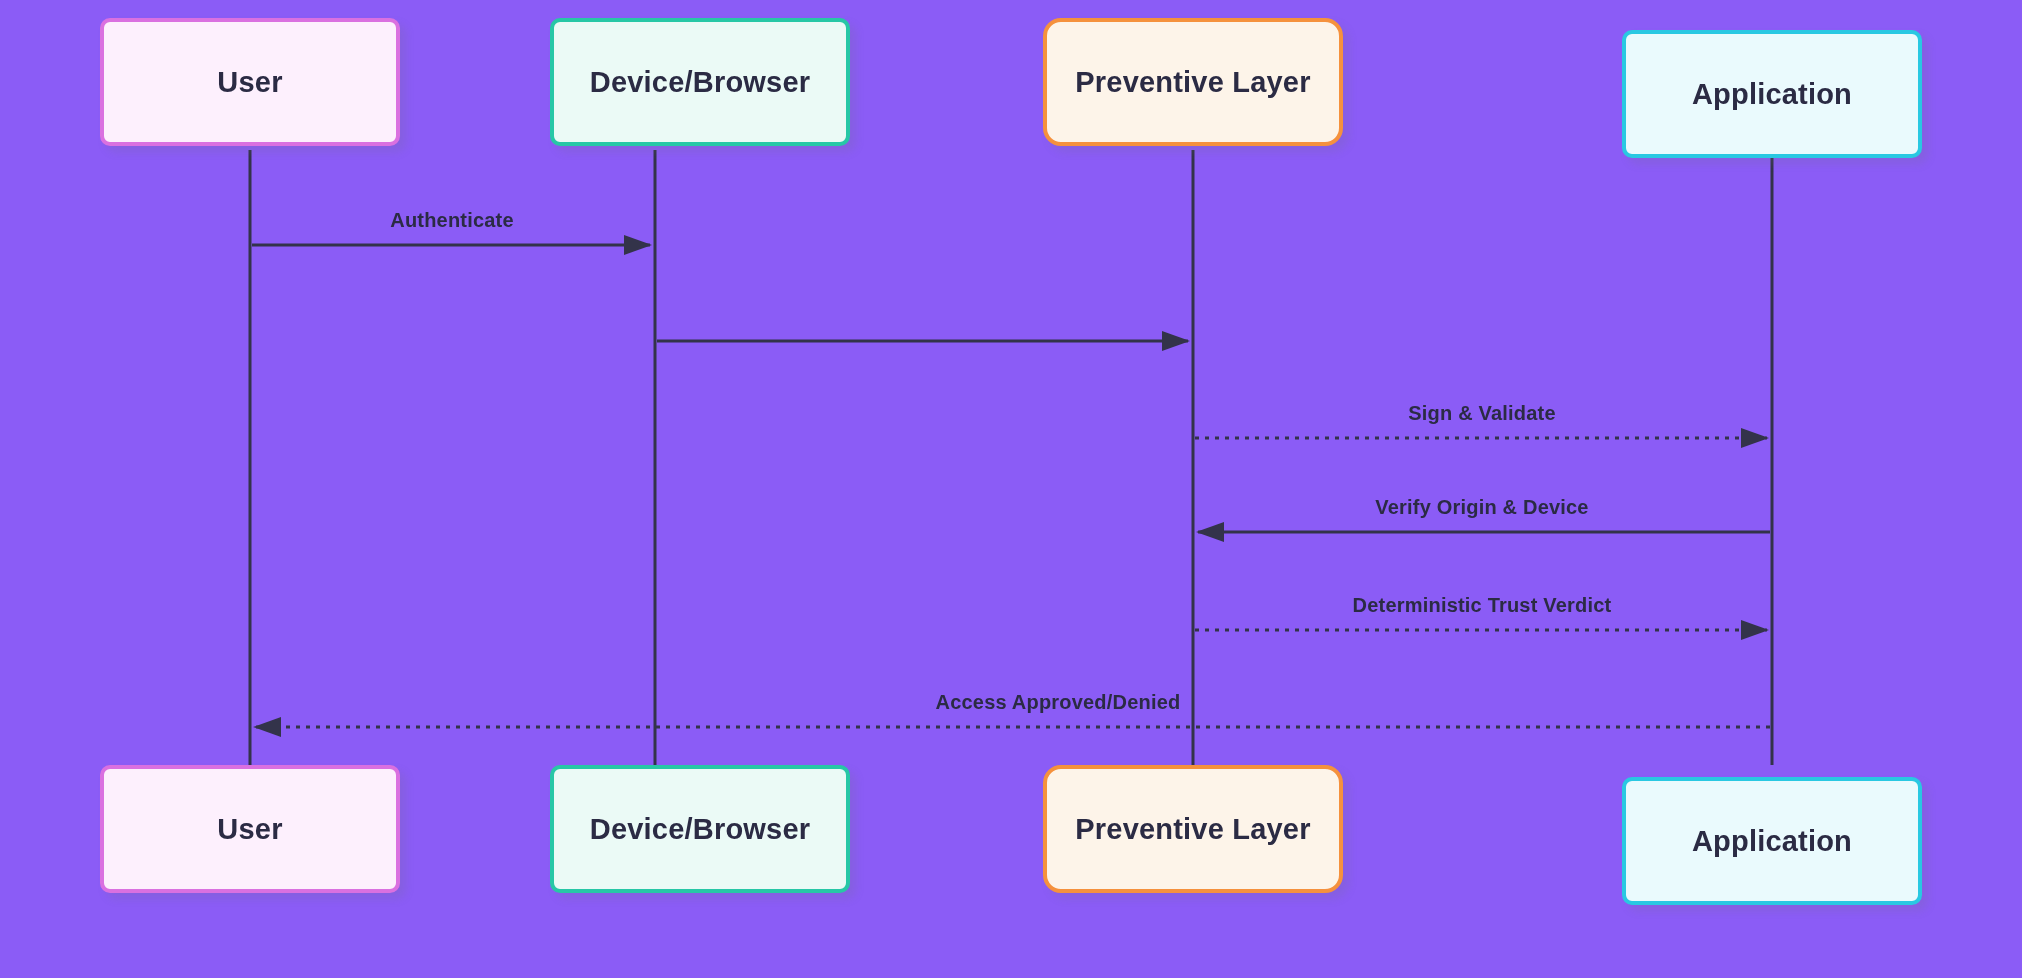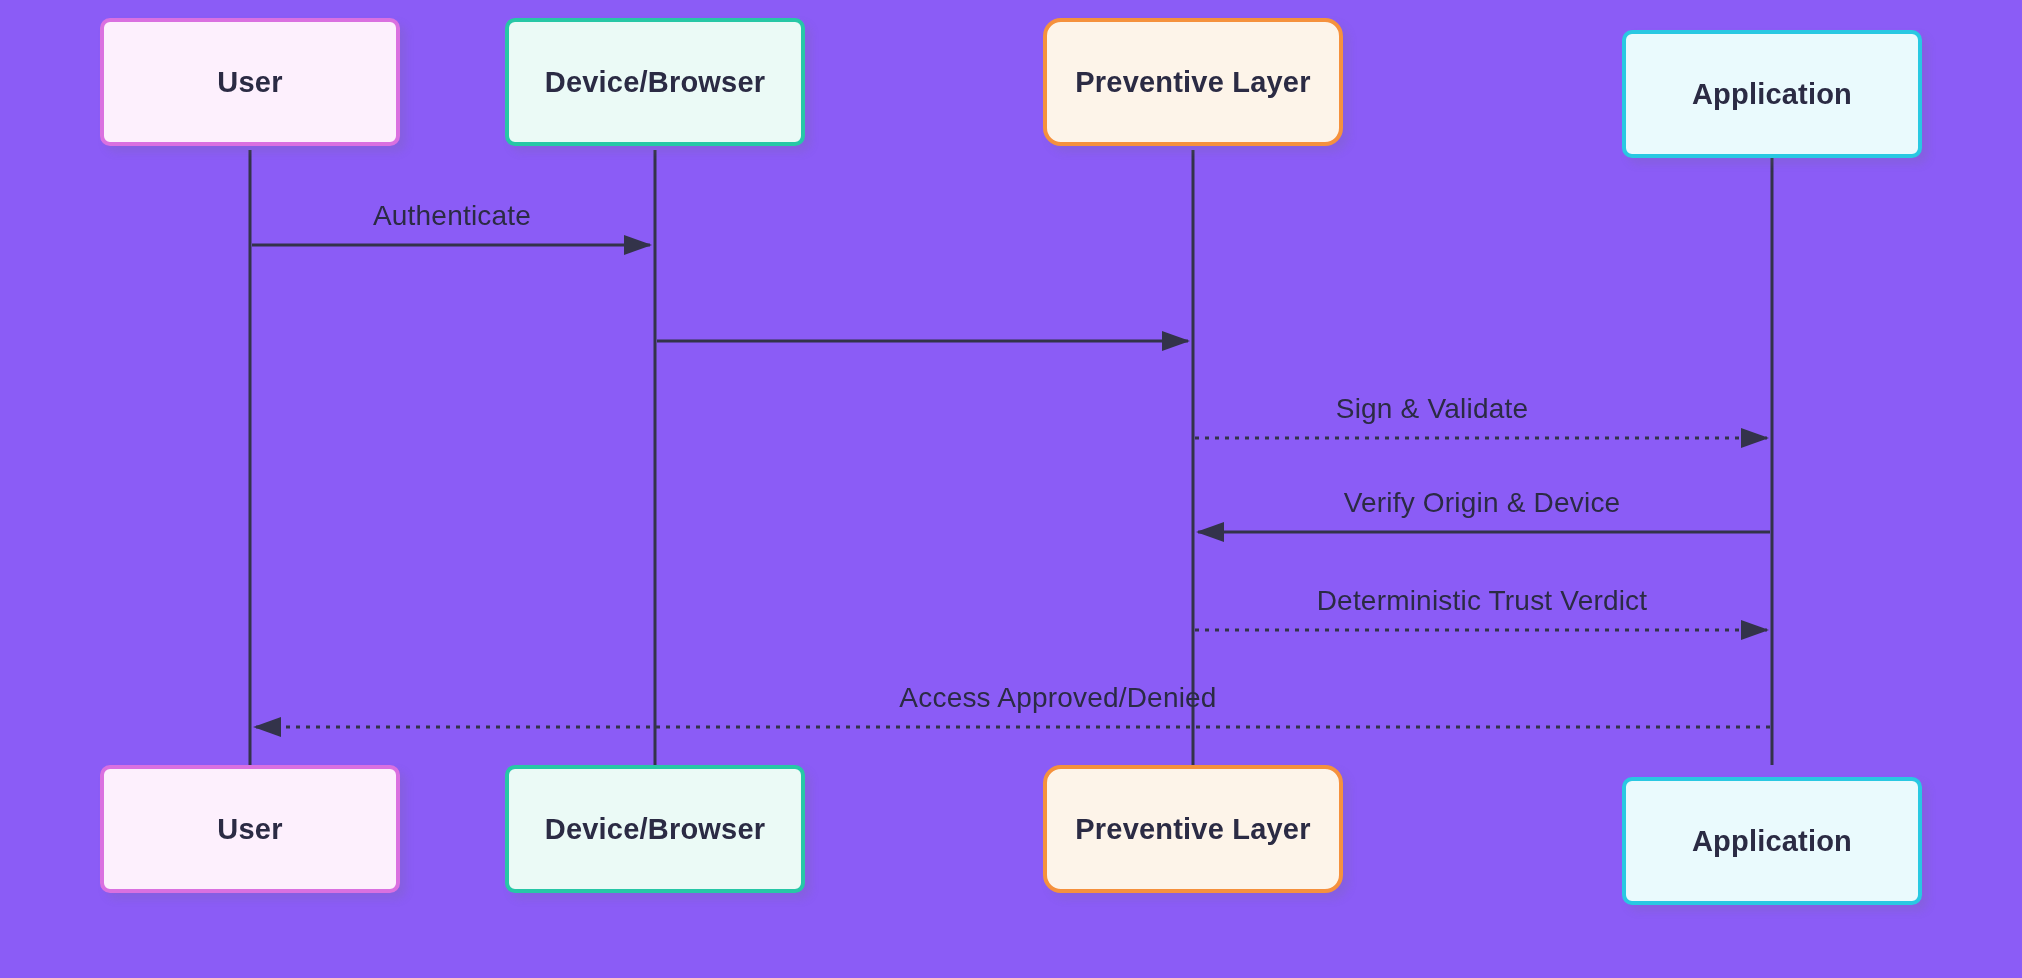--- a/index.html
+++ b/index.html
@@ -31,43 +31,43 @@
     display: flex;
     align-items: center;
     justify-content: center;
     box-shadow: 6px 6px 8px rgba(110,110,130,0.18);
     font-size: 29px;
     font-weight: 600;
     color: #2b2b44;
     letter-spacing: 0.2px;
   }
   .actor-user        { border-color: #da70e0; background: #fdf0fd; }
-  .actor-device      { border-color: #27c7a6; background: #ebfaf6; }
+  .actor-device      { border-color: #27c7a6; background: #ebfaf6; margin-left: 45px; }
   .actor-preventive  { border-color: #f5913d; background: #fdf4e9; }
   .actor-application { border-color: #29c8e2; background: #eafafd; }
 
   .row-top    { top: 18px; }
   .row-bottom { top: 765px; }
   .col-user        { left: 100px; }
   .col-device      { left: 505px; }
   .col-preventive  { left: 1043px; border-radius: 18px; }
   .col-application { left: 1622px; margin-top: 12px; }
 
   .msg-label {
     position: absolute;
     transform: translate(-50%, -100%);
-    font-size: 28px;
-    font-weight: 400;
+    font-size: 20px;
+    font-weight: 700;
     color: #2b2b44;
     white-space: nowrap;
     letter-spacing: 0.2px;
   }
   .lbl-1 { left: 452px;  top: 232px; }
   .lbl-2 { left: 924px;  top: 328px; }
-  .lbl-3 { left: 1432px; top: 425px; }
+  .lbl-3 { left: 1482px; top: 425px; }
   .lbl-4 { left: 1482px; top: 519px; }
   .lbl-5 { left: 1482px; top: 617px; }
   .lbl-6 { left: 1058px; top: 714px; }
 </style>
 </head>
 <body>
 
 <div class="canvas">
 
   <svg class="wires" viewBox="0 0 2022 978" xmlns="http://www.w3.org/2000/svg">

